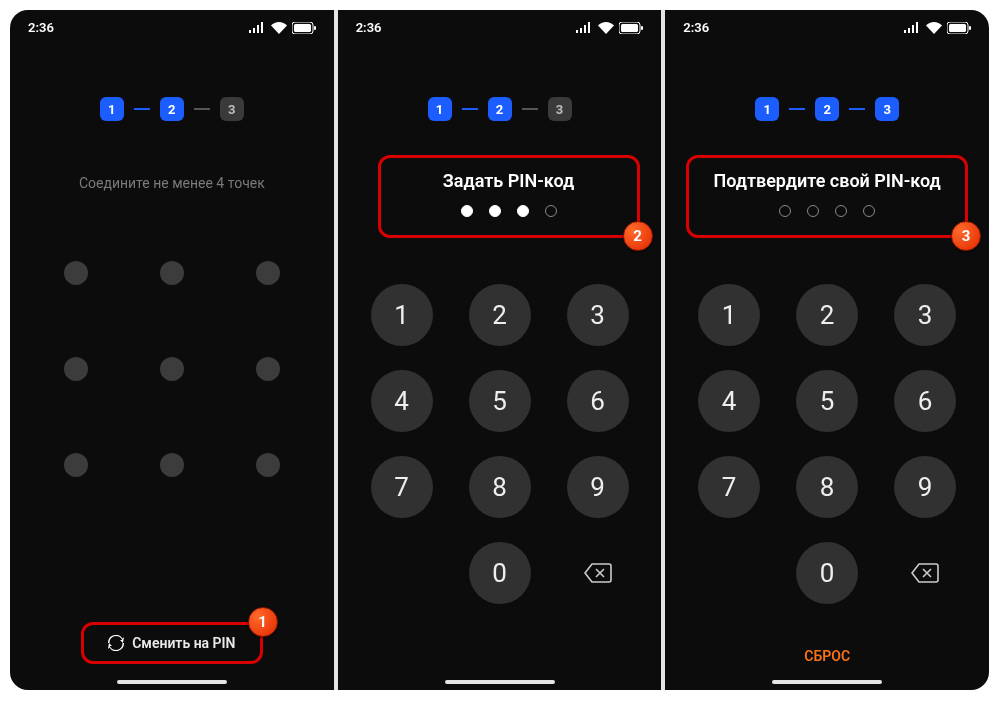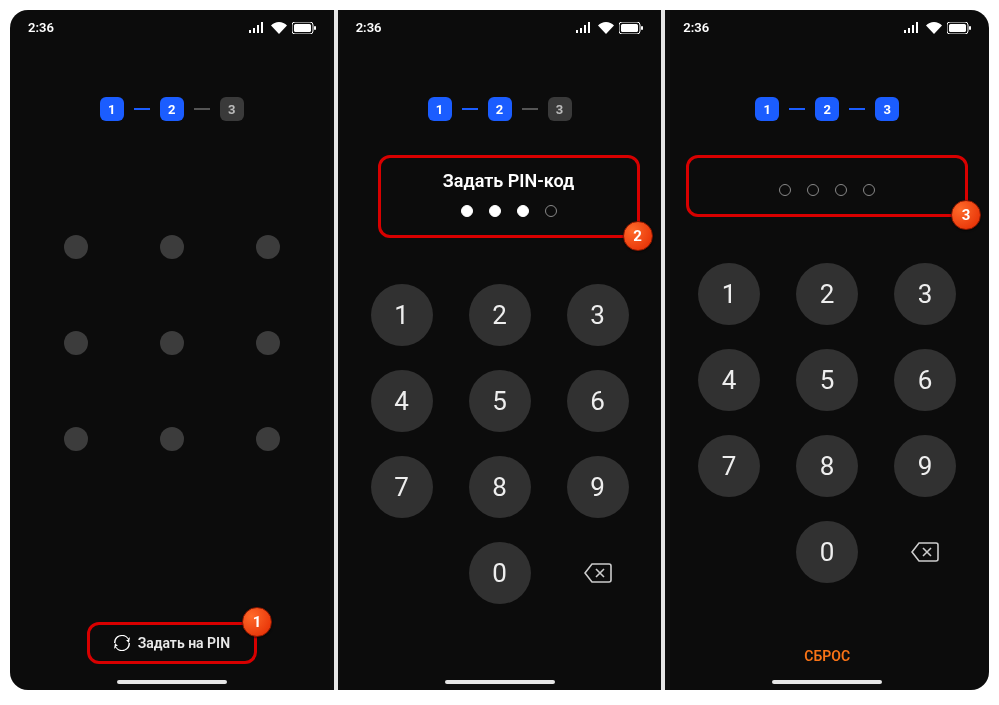--- a/index.html
+++ b/index.html
@@ -163,41 +163,42 @@
 
     <div class="stepper">
       <div class="step-pill active">1</div>
       <div class="step-line active"></div>
       <div class="step-pill active">2</div>
       <div class="step-line inactive"></div>
       <div class="step-pill inactive">3</div>
     </div>
 
     <div class="title-block">
+      <div class="subtitle">Соедините не менее 4 точек</div>
     </div>
 
     <div class="pattern-grid">
       <div class="pattern-dot"></div>
       <div class="pattern-dot"></div>
       <div class="pattern-dot"></div>
       <div class="pattern-dot"></div>
       <div class="pattern-dot"></div>
       <div class="pattern-dot"></div>
       <div class="pattern-dot"></div>
       <div class="pattern-dot"></div>
       <div class="pattern-dot"></div>
     </div>
 
     <div class="bottom-action">
       <div class="callout bottom" style="width:auto;">
         <div class="switch-btn">
           <svg width="16" height="16" viewBox="0 0 16 16">
               <path fill="#fff" d="M8 1a7 7 0 0 1 6.3 4H12l3 3 1-6-1.4 1.4A8 8 0 0 0 0 8h1.5A6.5 6.5 0 0 1 8 1zm0 14a7 7 0 0 1-6.3-4H4L1 8l-1 6 1.4-1.4A8 8 0 0 0 16 8h-1.5A6.5 6.5 0 0 1 8 15z"></path>
             </svg>
-          <span>Задать на PIN</span>
+          <span>Сменить на PIN</span>
         </div>
         <div class="badge" style="top:-18px; right:-18px;">1</div>
       </div>
     </div>
     <div class="home-indicator"></div>
   </div>
 
   <div class="phone">
     <div class="status-bar">
       <span>2:36</span>
@@ -281,20 +282,21 @@
     <div class="stepper">
       <div class="step-pill active">1</div>
       <div class="step-line active"></div>
       <div class="step-pill active">2</div>
       <div class="step-line active"></div>
       <div class="step-pill active">3</div>
     </div>
 
     <div style="margin-top:34px; display:flex; justify-content:center;">
       <div class="callout" style="width:282px;">
+        <div class="title" style="text-align:center;">Подтвердите свой PIN-код</div>
         <div class="pin-dots">
           <div class="pin-dot"></div>
           <div class="pin-dot"></div>
           <div class="pin-dot"></div>
           <div class="pin-dot"></div>
         </div>
         <div class="badge" style="bottom:-16px; right:-16px;">3</div>
       </div>
     </div>
 

